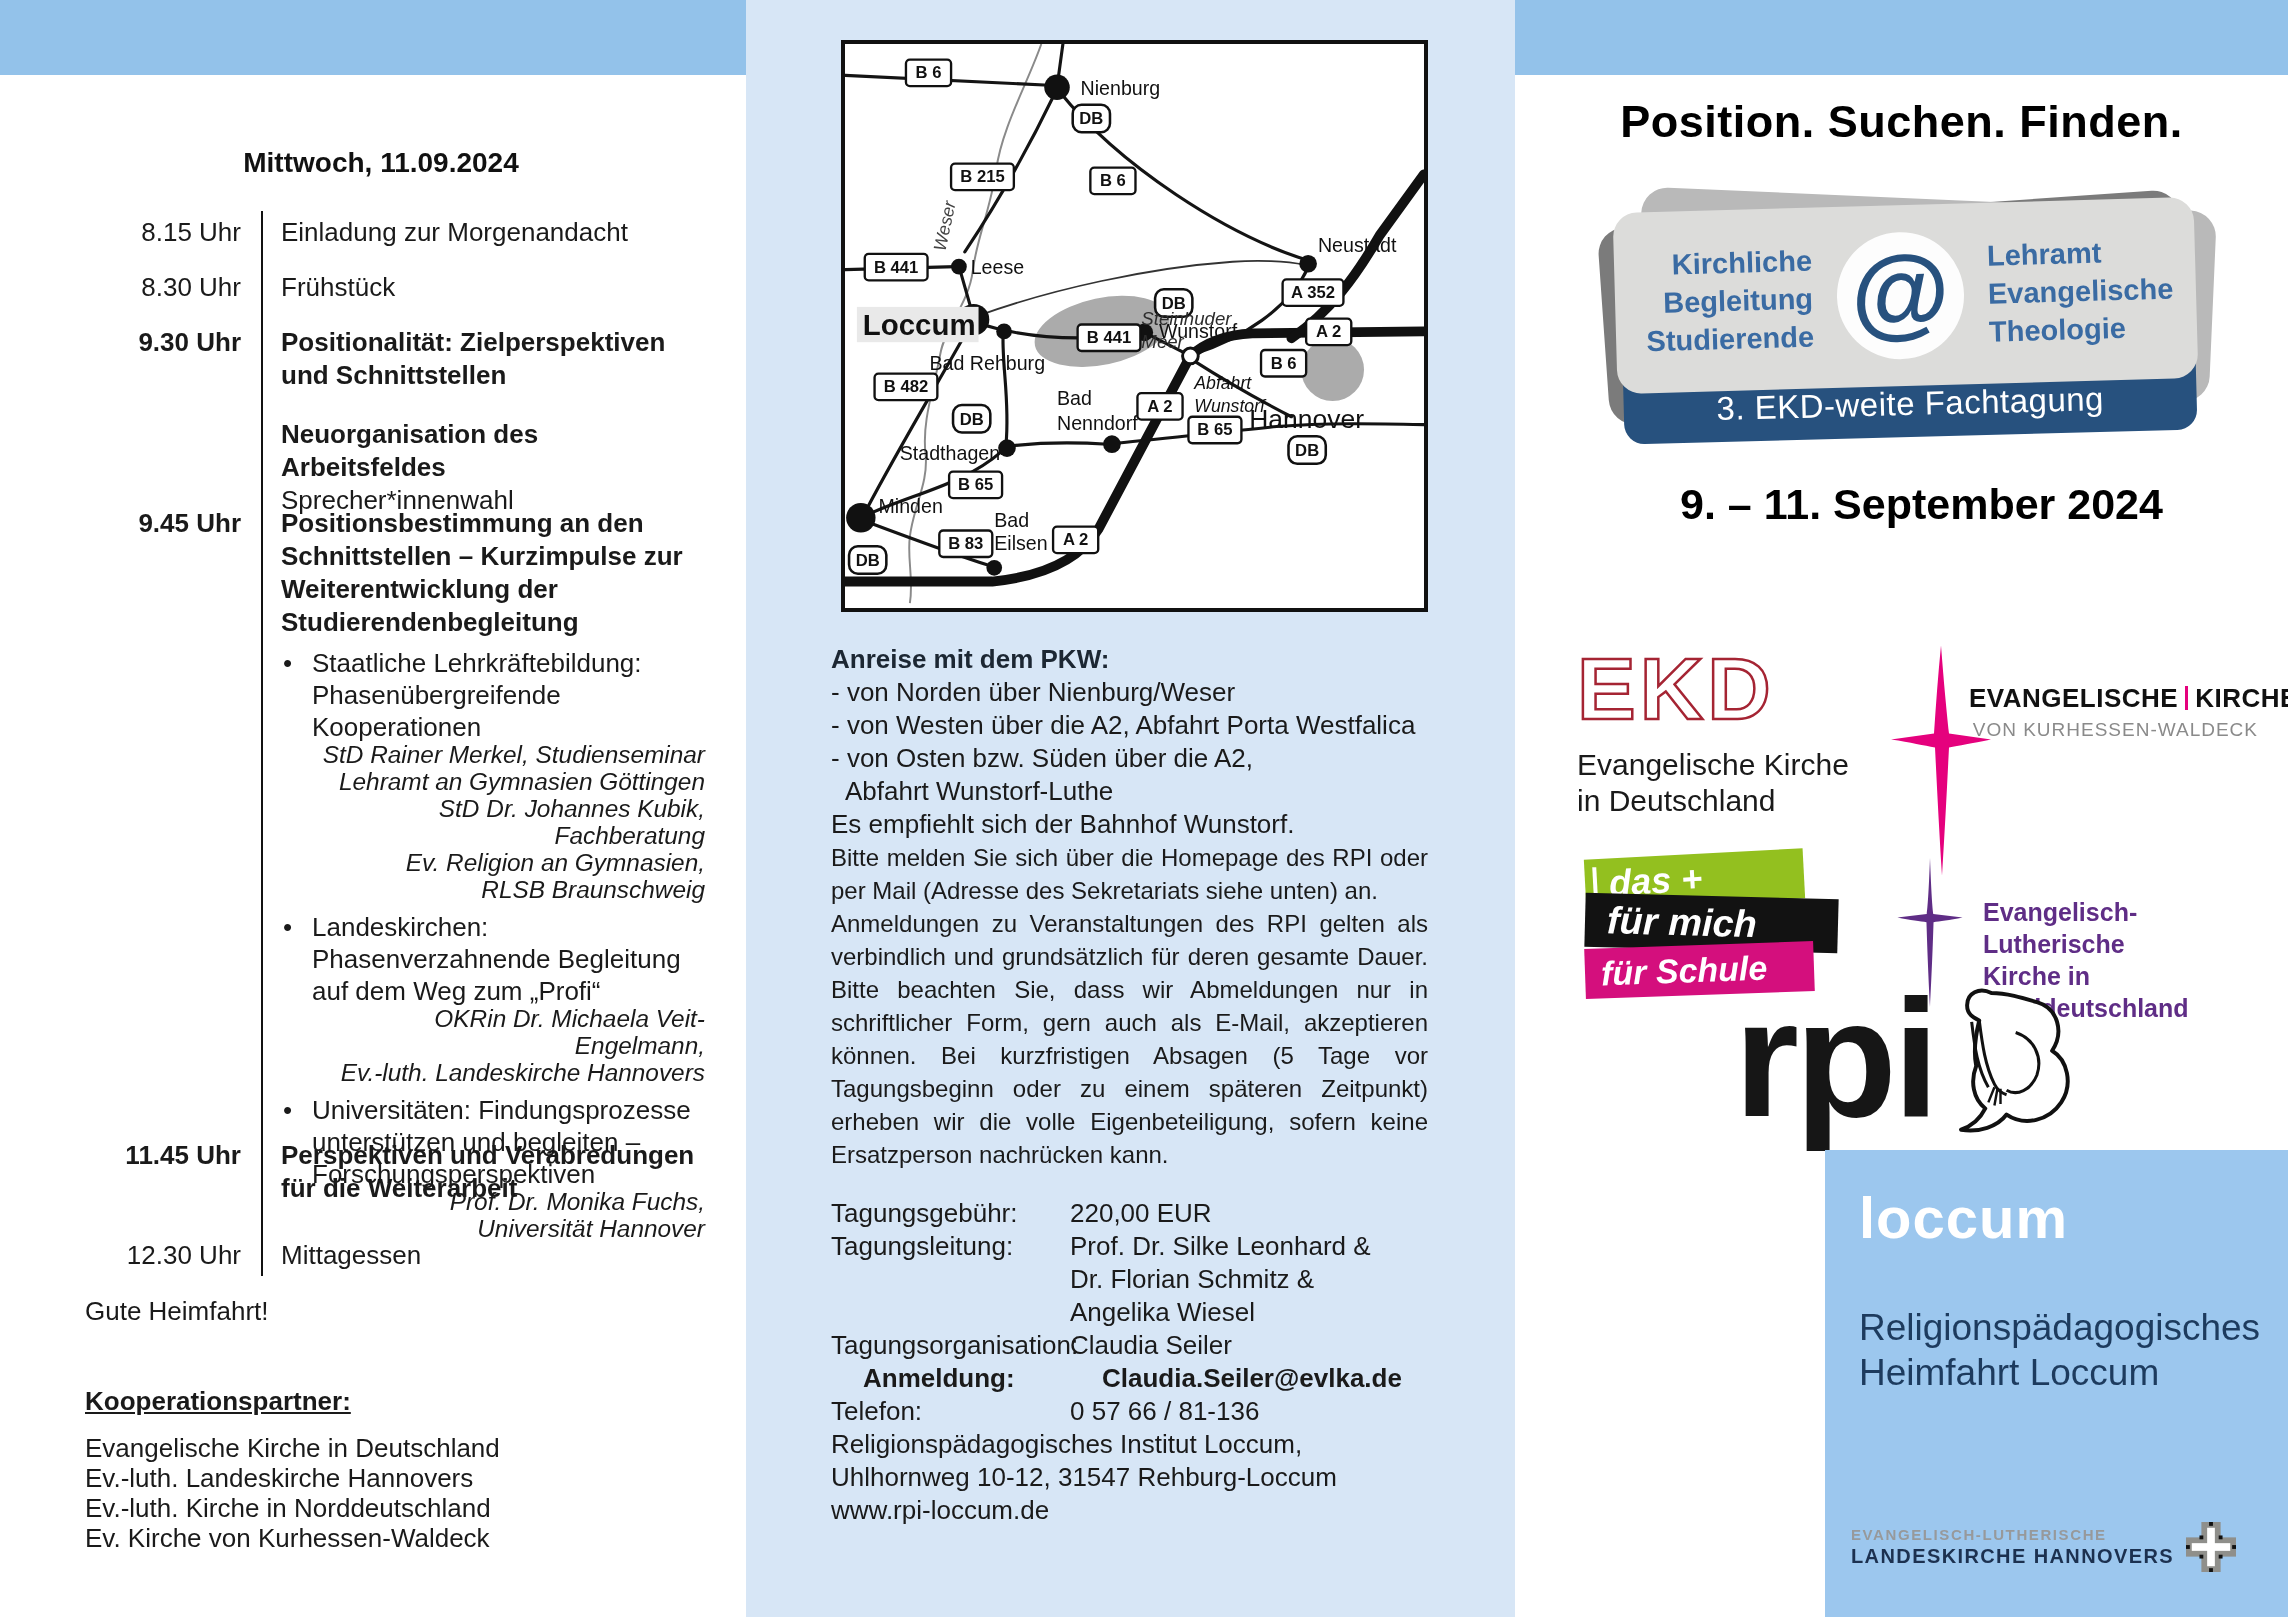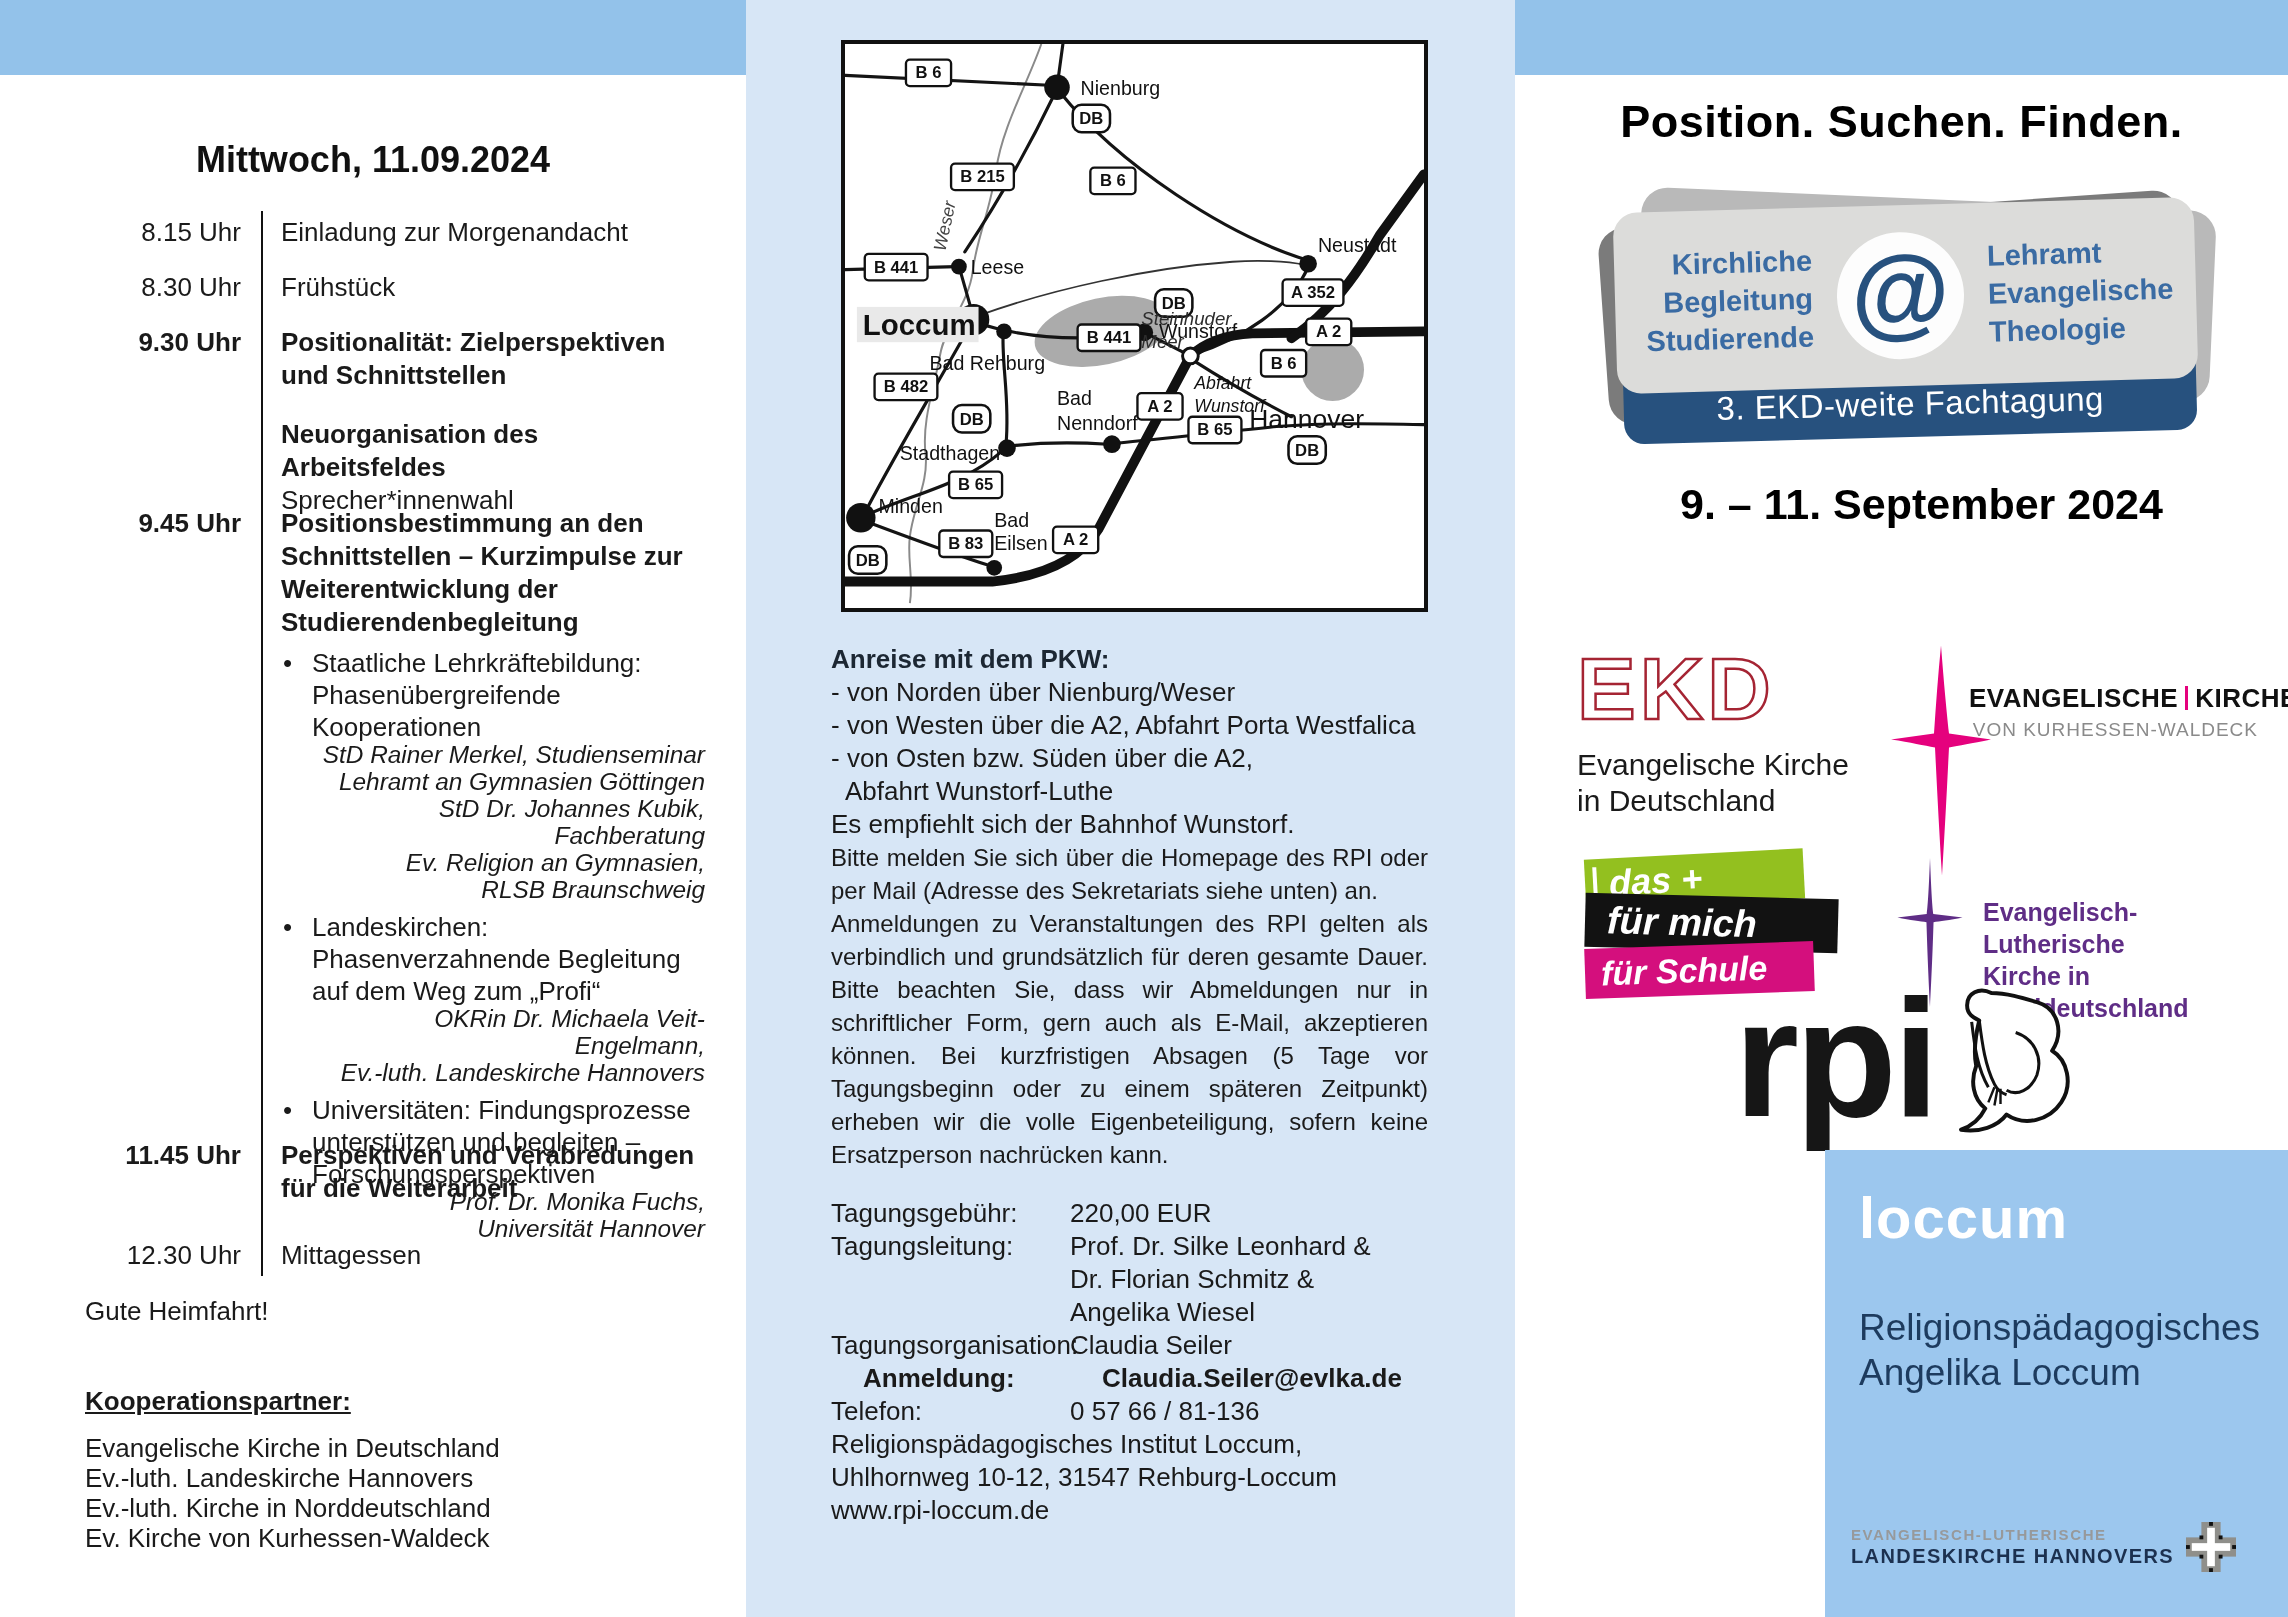--- a/index.html
+++ b/index.html
@@ -12,22 +12,22 @@
   }
   .panel{position:absolute;top:0;height:1618px;}
   .panel-left{left:0;width:746px;background:#ffffff;}
   .panel-middle{left:746px;width:769px;background:#d7e6f6;}
   .panel-right{left:1515px;width:773px;background:#ffffff;}
   .topbar{position:absolute;top:0;height:75px;background:#93c2ea;}
   .topbar.tl{left:0;width:746px;}
   .topbar.tr{left:0;width:773px;}
 
   
-  .day-title{position:absolute;top:139px;left:0;width:100%;margin:0;
-    text-align:center;font-size:36px;font-weight:700;color:#111;}
+  .day-title{position:absolute;top:139px;left:0;width:100%;margin:8px;
+    text-align:center;font-size:28px;font-weight:700;color:#111;}
   .schedule{position:absolute;top:0;left:0;width:706px;}
   .vline{position:absolute;left:261px;top:211px;width:2px;height:1065px;background:#111;}
   .srow{position:absolute;left:4px;display:grid;grid-template-columns:237px 1fr;column-gap:40px;width:701px;}
   .srow .time{text-align:right;font-size:26px;line-height:33px;}
   .srow .time.b{font-weight:700;}
   .evt{font-size:26px;line-height:33px;}
   .evt.b{font-weight:700;}
   .evt.sub{margin-top:26px;}
   .bullets{list-style:none;margin:2px 0 0 0;padding:0;}
   .bullets li{position:relative;padding-left:31px;margin-top:8px;}
@@ -477,21 +477,21 @@
       <svg class="pelican" viewBox="0 0 100 110">
         <path d="M44,4 C36,0 28,4 28,12 C28,18 32,20 36,22 C34,30 32,42 34,52 C30,62 32,74 40,80 C36,88 30,92 24,94 C36,96 48,92 54,84 C66,92 82,88 90,76 C98,64 94,48 84,42 C92,30 88,14 74,10 C64,7 54,4 44,4 Z" fill="#ffffff" stroke="#111" stroke-width="2.6" stroke-linejoin="round"></path>
         <path d="M36,22 C38,38 40,52 46,64 C48,68 51,70 54,71" fill="none" stroke="#111" stroke-width="2"></path>
         <path d="M31,23 C33,40 35,54 42,66" fill="none" stroke="#111" stroke-width="2"></path>
         <path d="M46,66 L42,76 M48,67 L46,78 M50,67 L50,77" fill="none" stroke="#111" stroke-width="1.6"></path>
         <path d="M60,30 C72,34 78,46 74,58 C70,68 61,72 54,68" fill="none" stroke="#111" stroke-width="2"></path>
       </svg>
       <div class="rpi-box">
         <div class="rpi-place">loccum</div>
         <div class="rpi-name">Religionspädagogisches
-Angelika Loccum</div>
+Heimfahrt Loccum</div>
         <div class="hann-logo">
           <div class="hann-text">
             <div class="hann-l1">EVANGELISCH-LUTHERISCHE</div>
             <div class="hann-l2">LANDESKIRCHE HANNOVERS</div>
           </div>
           <svg class="hann-cross" viewBox="0 0 52 52">
             <g fill="#8f8f8b">
               <rect x="16" y="0" width="20" height="52"></rect>
               <rect x="0" y="16" width="52" height="20"></rect>
             </g>

